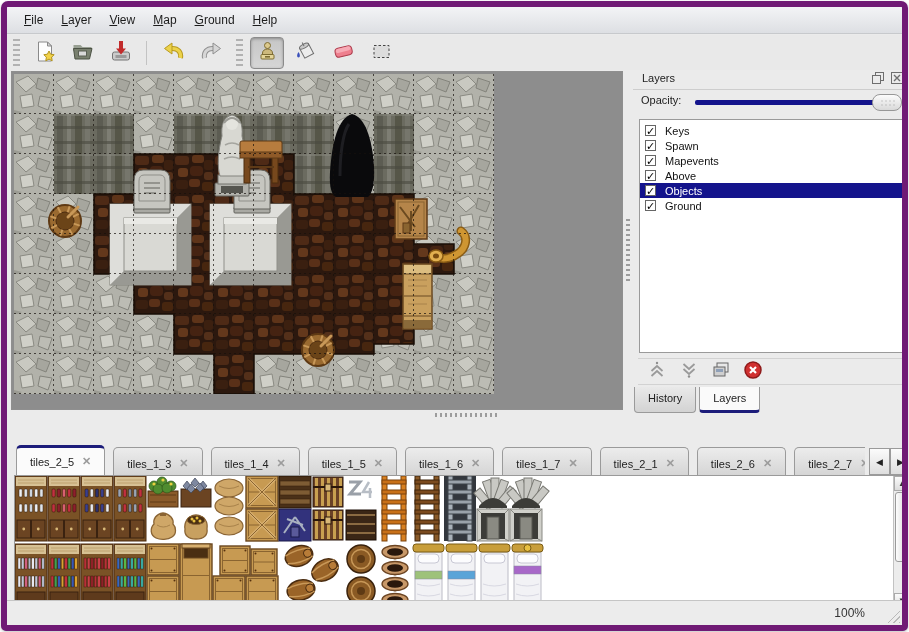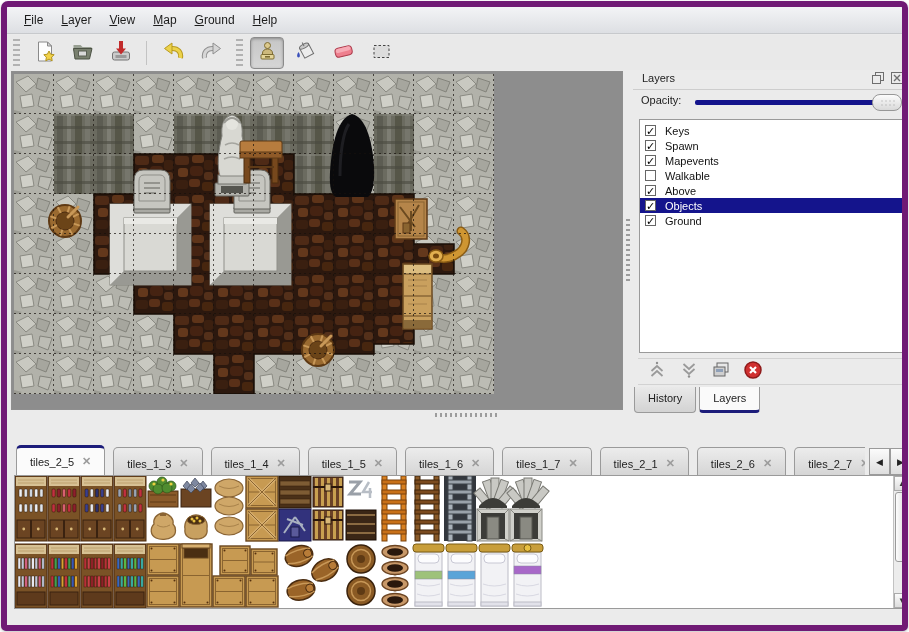--- a/index.html
+++ b/index.html
@@ -351,24 +351,20 @@
         </div>
         <div class="layer-row">
           <span class="cb">✓</span>
           <span>Spawn</span>
         </div>
         <div class="layer-row">
           <span class="cb">✓</span>
           <span>Mapevents</span>
         </div>
         <div class="layer-row">
-          <span class="cb"></span>
-          <span>Walkable</span>
-        </div>
-        <div class="layer-row">
           <span class="cb">✓</span>
           <span>Above</span>
         </div>
         <div class="layer-row" style="background: rgb(20, 20, 140); color: rgb(255, 255, 255);">
           <span class="cb">✓</span>
           <span>Objects</span>
         </div>
         <div class="layer-row">
           <span class="cb">✓</span>
           <span>Ground</span>
@@ -924,14 +920,18 @@
           </g>
         </svg>
       <div class="vscroll">
         <button class="arrow" style="top:0">▲</button>
         <div class="thumb"></div>
         <button class="arrow" style="bottom:0">▼</button>
       </div>
     </div>
   </div>
 
+  <div class="statusbar">
+    <span class="zoom-label">100%</span>
+    <span class="grip"></span>
+  </div>
 
 </div>
 
 </body></html>

